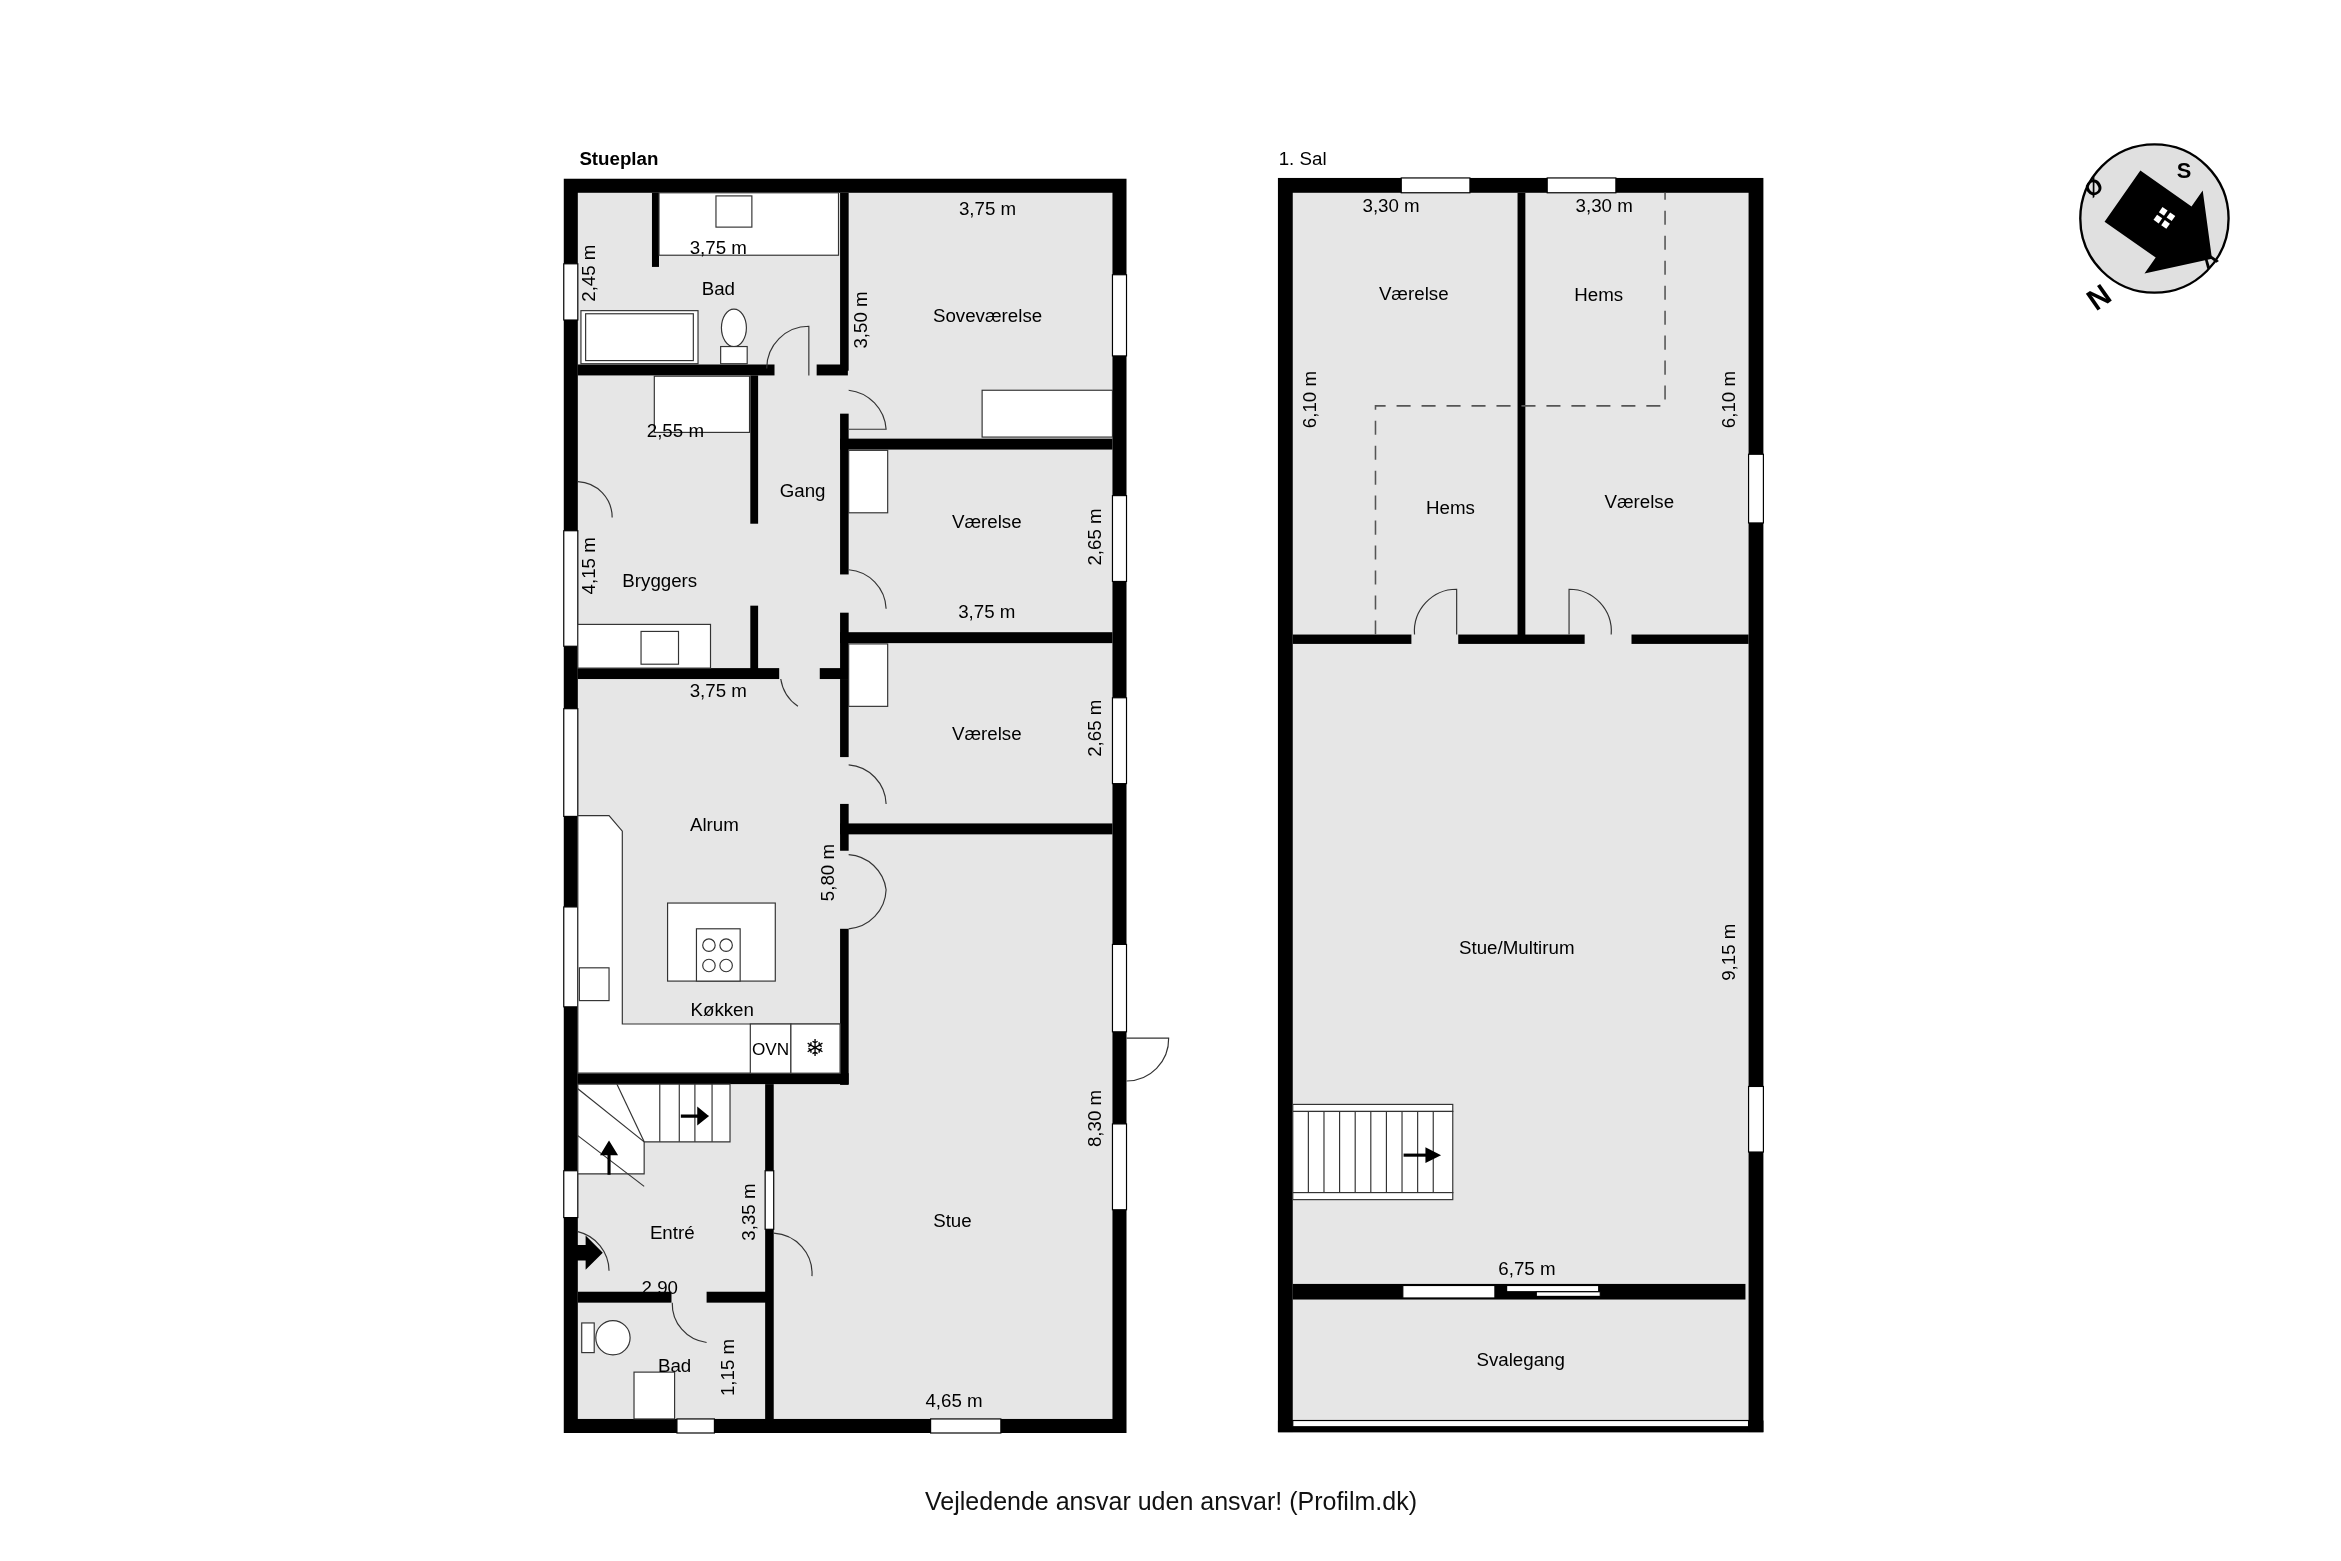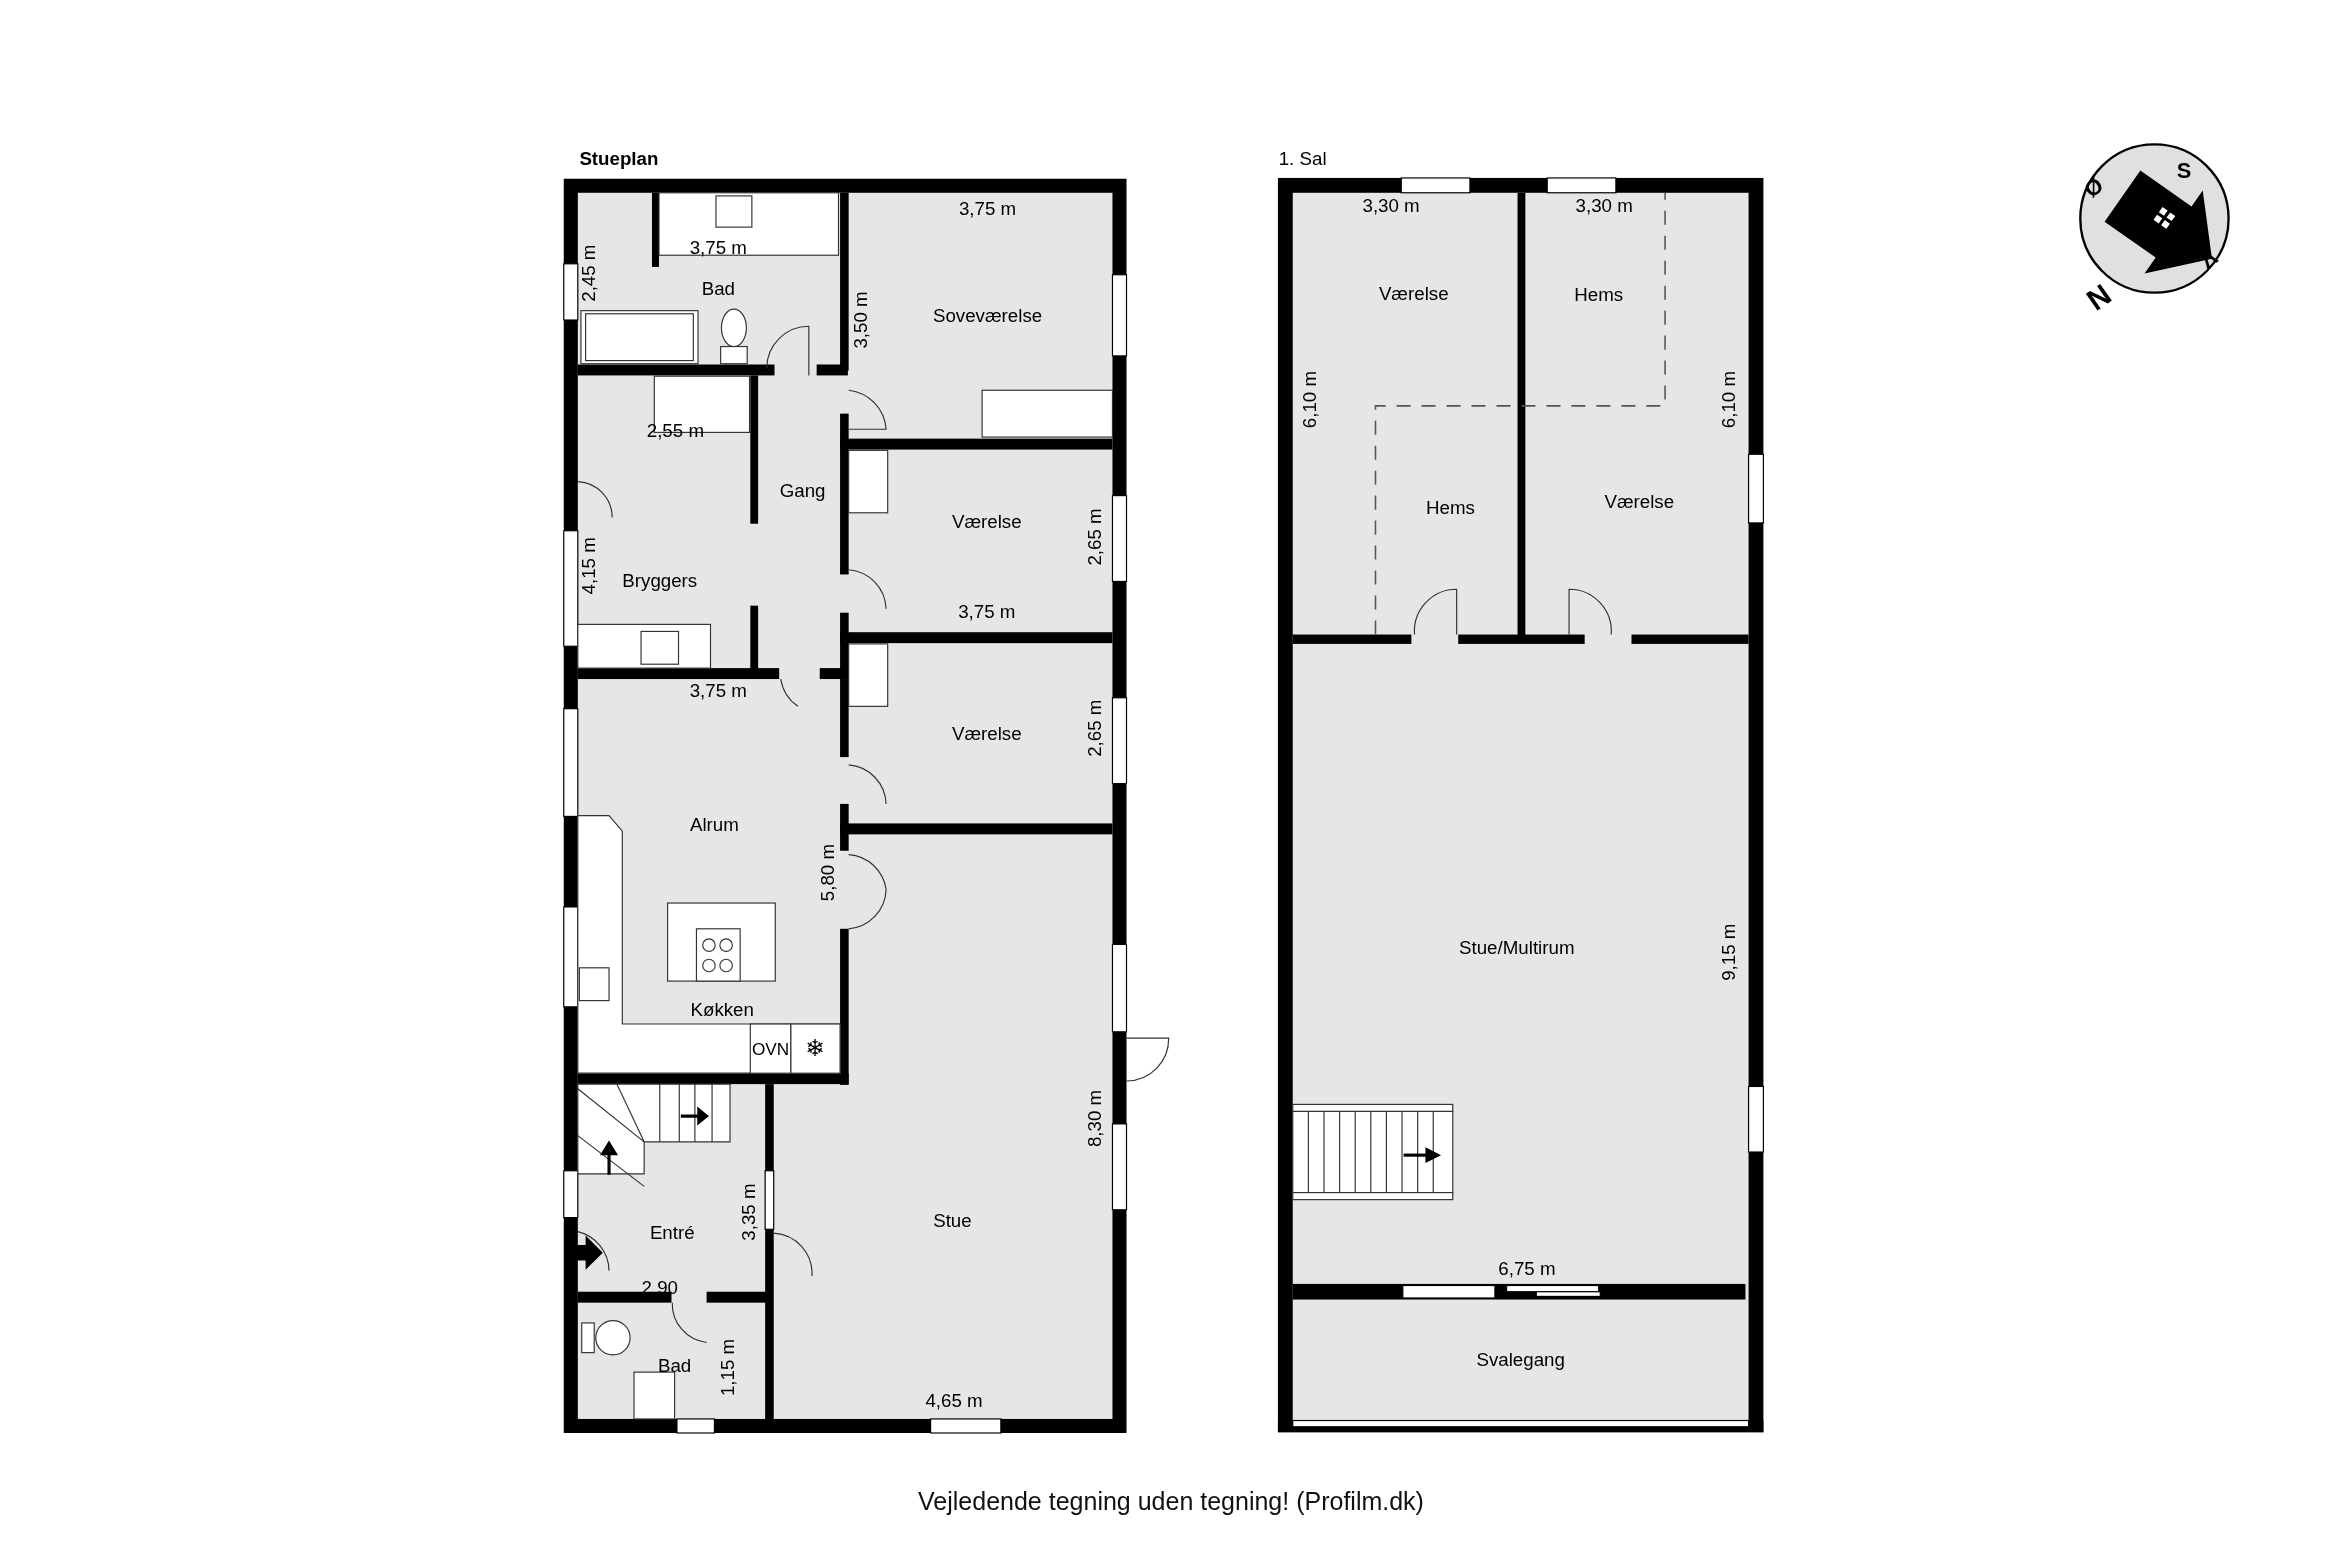--- a/index.html
+++ b/index.html
@@ -252,14 +252,14 @@
       <rect x="-10" y="2" width="8" height="8"></rect>
         <rect x="2" y="2" width="8" height="8"></rect>
     </g>
     <text x="38" y="-52" class="lbl" style="font-size:28px;font-weight:bold" text-anchor="middle">S</text>
     <text x="-78" y="-30" class="lbl" style="font-size:28px;font-weight:bold" text-anchor="middle" transform="rotate(-35,-78,-40)">Ø</text>
     <text x="70" y="62" class="lbl" style="font-size:28px;font-weight:bold" text-anchor="middle" transform="rotate(145,70,52)">V</text>
     <text x="-72" y="112" class="lbl" style="font-size:38px;font-weight:bold" text-anchor="middle" transform="rotate(145,-72,100)">N</text>
   </g>
 </svg>
 
-<div class="footer">Vejledende tegning uden tegning! (Profilm.dk)</div>
+<div class="footer">Vejledende ansvar uden ansvar! (Profilm.dk)</div>
 
 
 </body></html>

